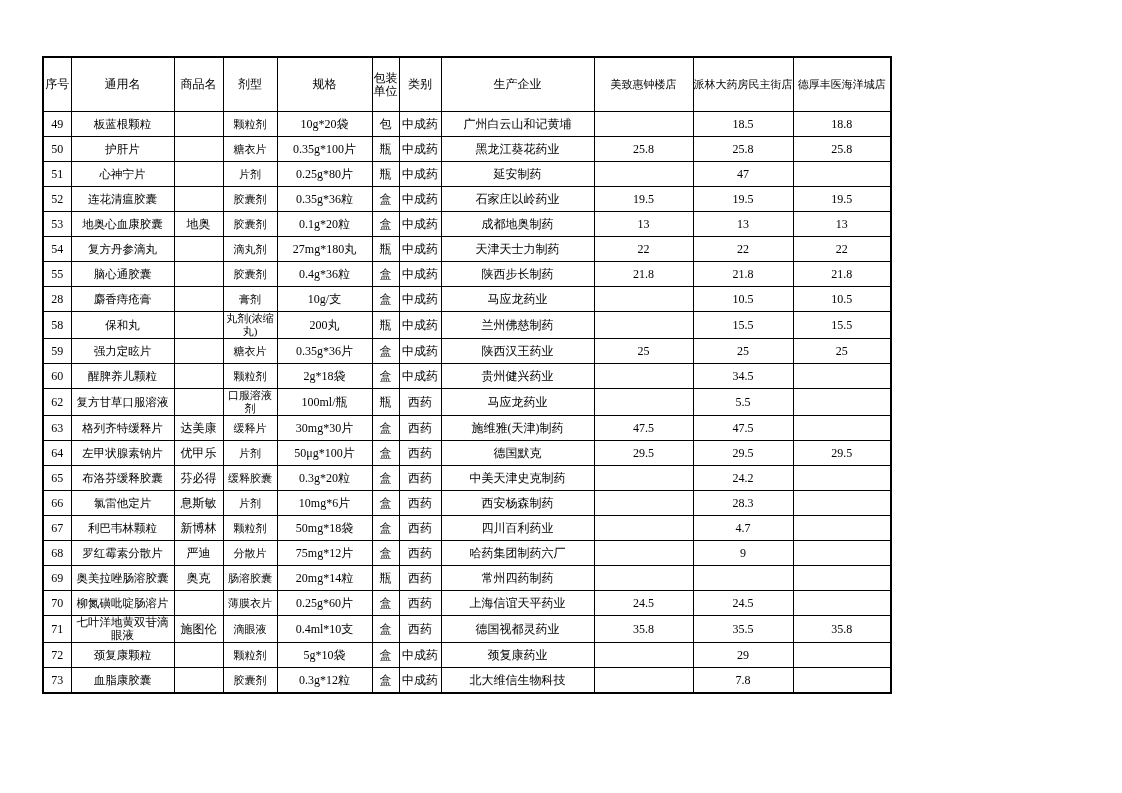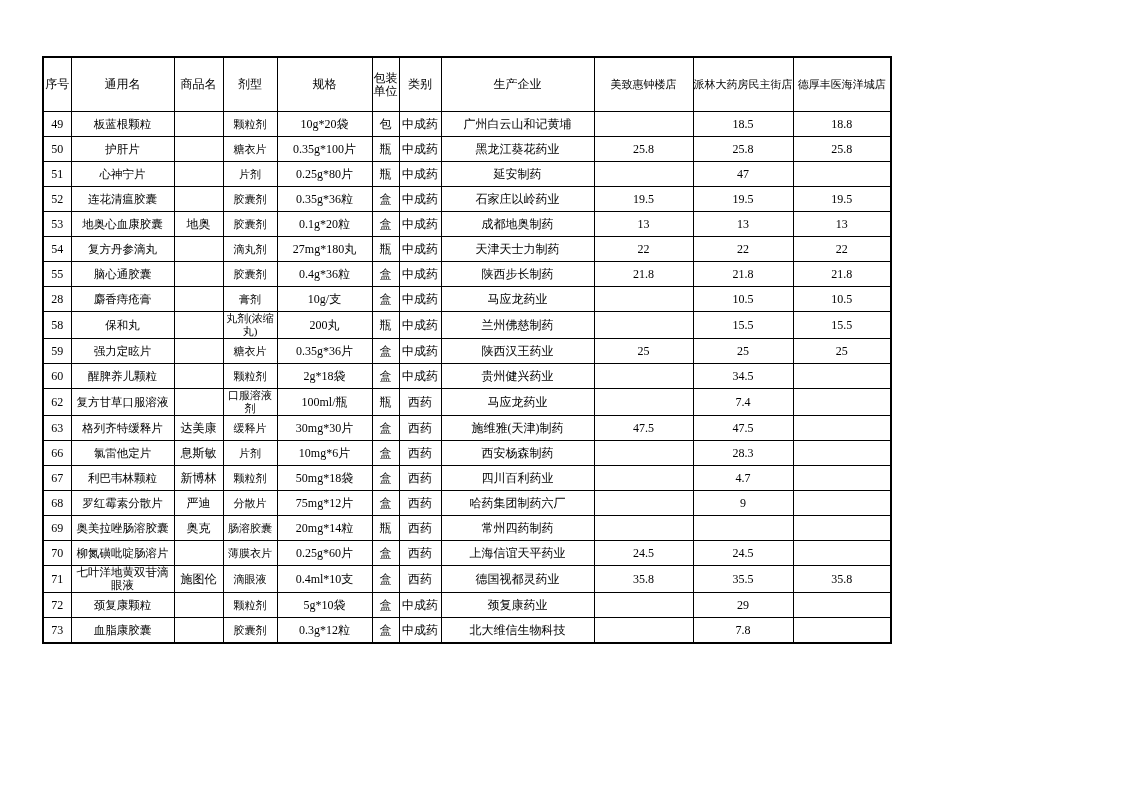--- a/index.html
+++ b/index.html
@@ -236,37 +236,63 @@
         <tr>
           <td>62</td>
           <td>复方甘草口服溶液</td>
           <td></td>
           <td>口服溶液剂</td>
           <td>100ml/瓶</td>
           <td>瓶</td>
           <td>西药</td>
           <td>马应龙药业</td>
           <td></td>
-          <td>7.4</td>
+          <td>5.5</td>
           <td></td>
         </tr>
         <tr>
           <td>63</td>
           <td>格列齐特缓释片</td>
           <td>达美康</td>
           <td>缓释片</td>
           <td>30mg*30片</td>
           <td>盒</td>
           <td>西药</td>
           <td>施维雅(天津)制药</td>
           <td>47.5</td>
           <td>47.5</td>
           <td></td>
         </tr>
         <tr>
+          <td>64</td>
+          <td>左甲状腺素钠片</td>
+          <td>优甲乐</td>
+          <td>片剂</td>
+          <td>50μg*100片</td>
+          <td>盒</td>
+          <td>西药</td>
+          <td>德国默克</td>
+          <td>29.5</td>
+          <td>29.5</td>
+          <td>29.5</td>
+        </tr>
+        <tr>
+          <td>65</td>
+          <td>布洛芬缓释胶囊</td>
+          <td>芬必得</td>
+          <td>缓释胶囊</td>
+          <td>0.3g*20粒</td>
+          <td>盒</td>
+          <td>西药</td>
+          <td>中美天津史克制药</td>
+          <td></td>
+          <td>24.2</td>
+          <td></td>
+        </tr>
+        <tr>
           <td>66</td>
           <td>氯雷他定片</td>
           <td>息斯敏</td>
           <td>片剂</td>
           <td>10mg*6片</td>
           <td>盒</td>
           <td>西药</td>
           <td>西安杨森制药</td>
           <td></td>
           <td>28.3</td>

